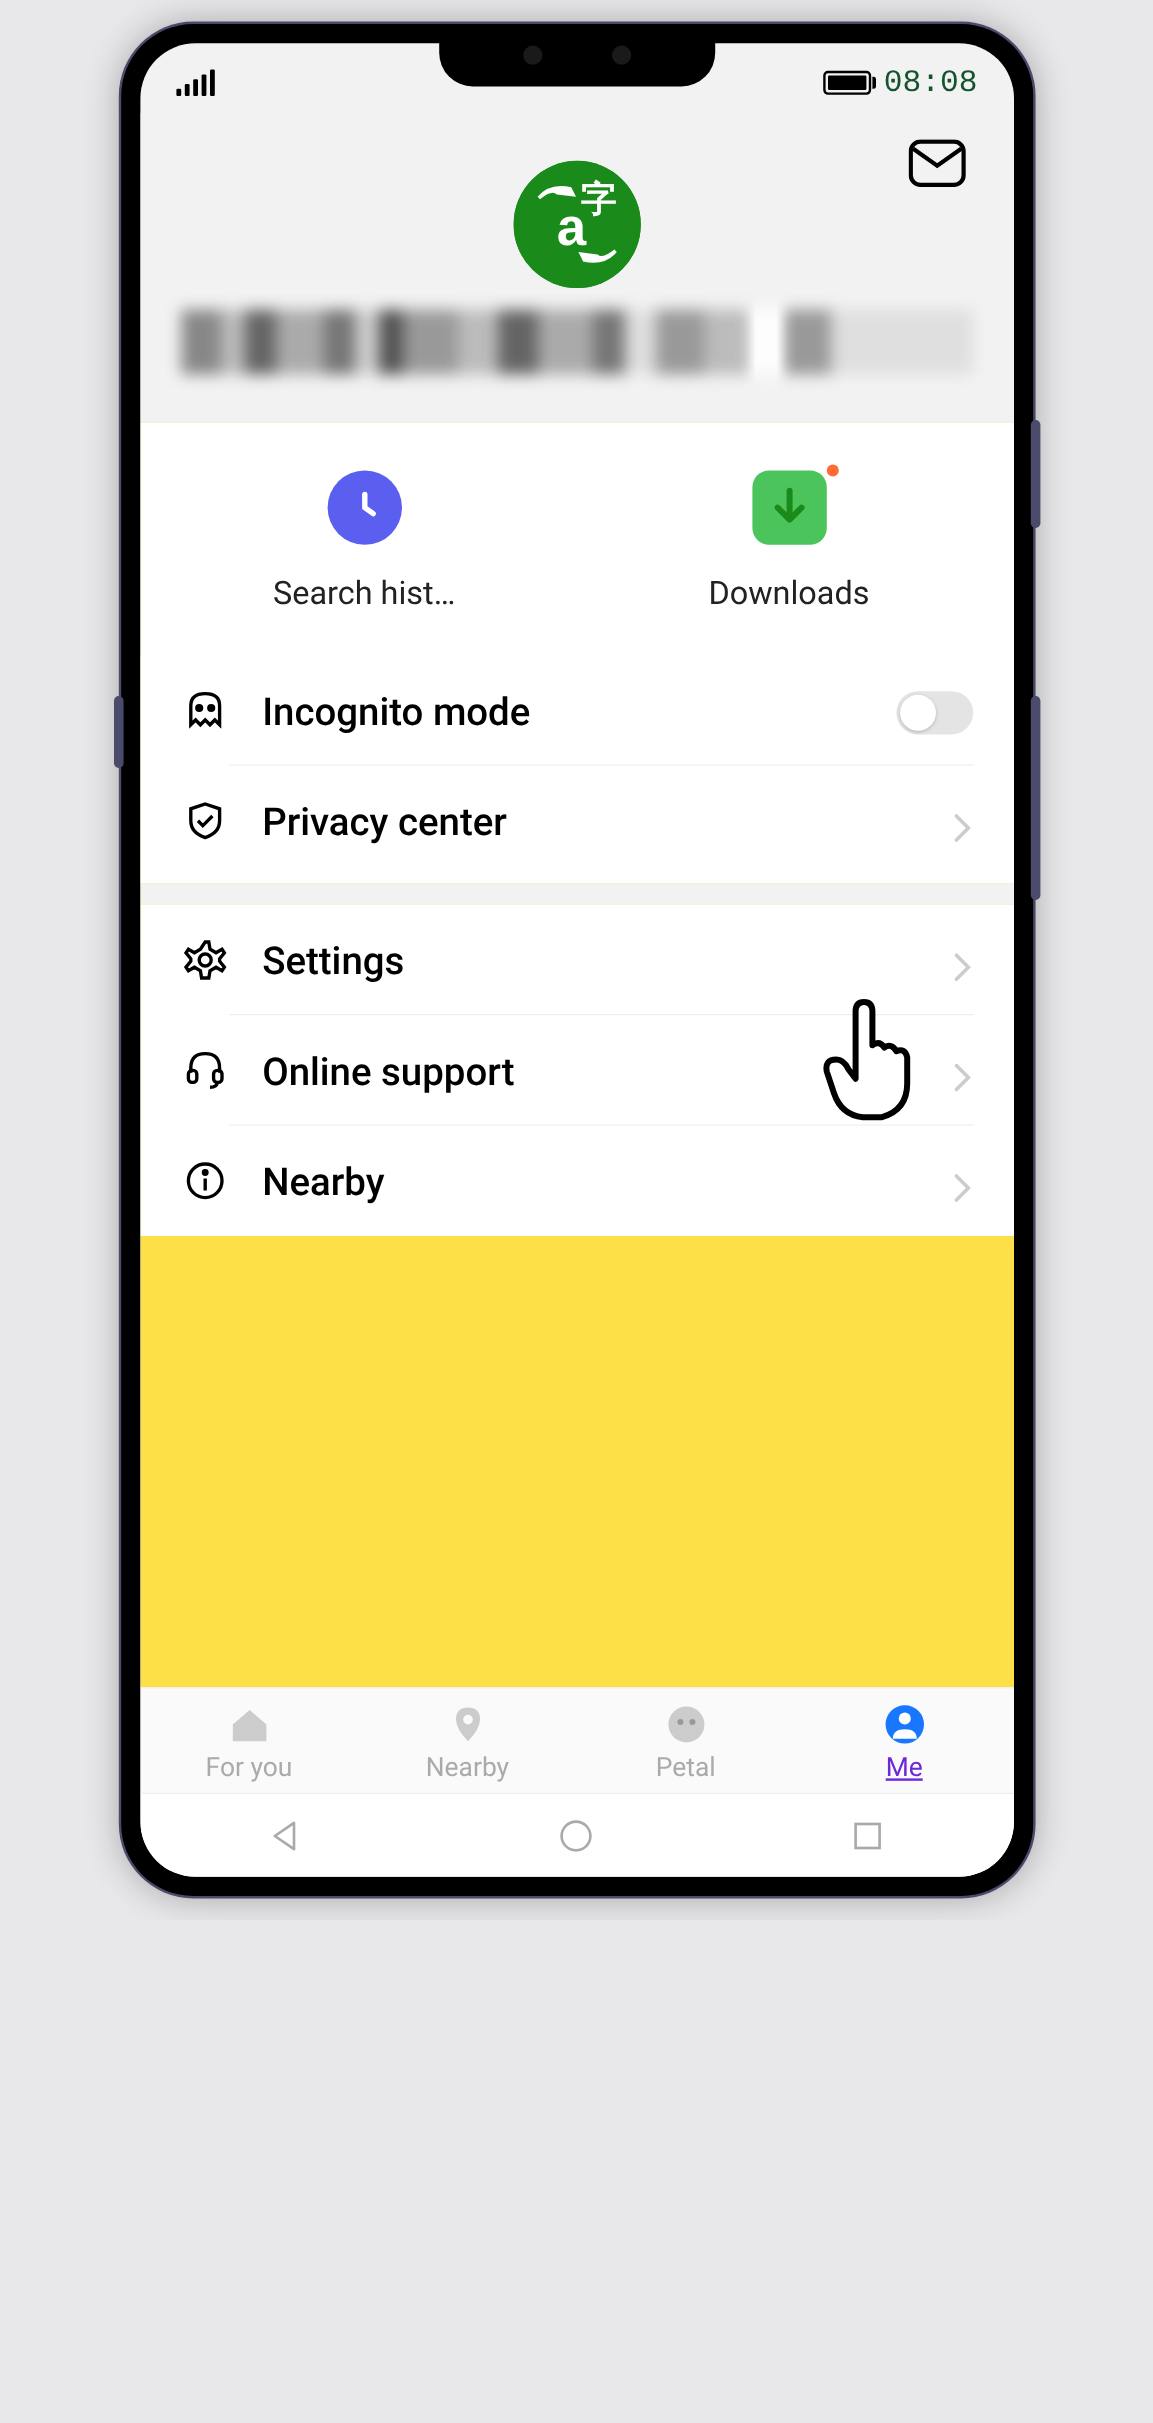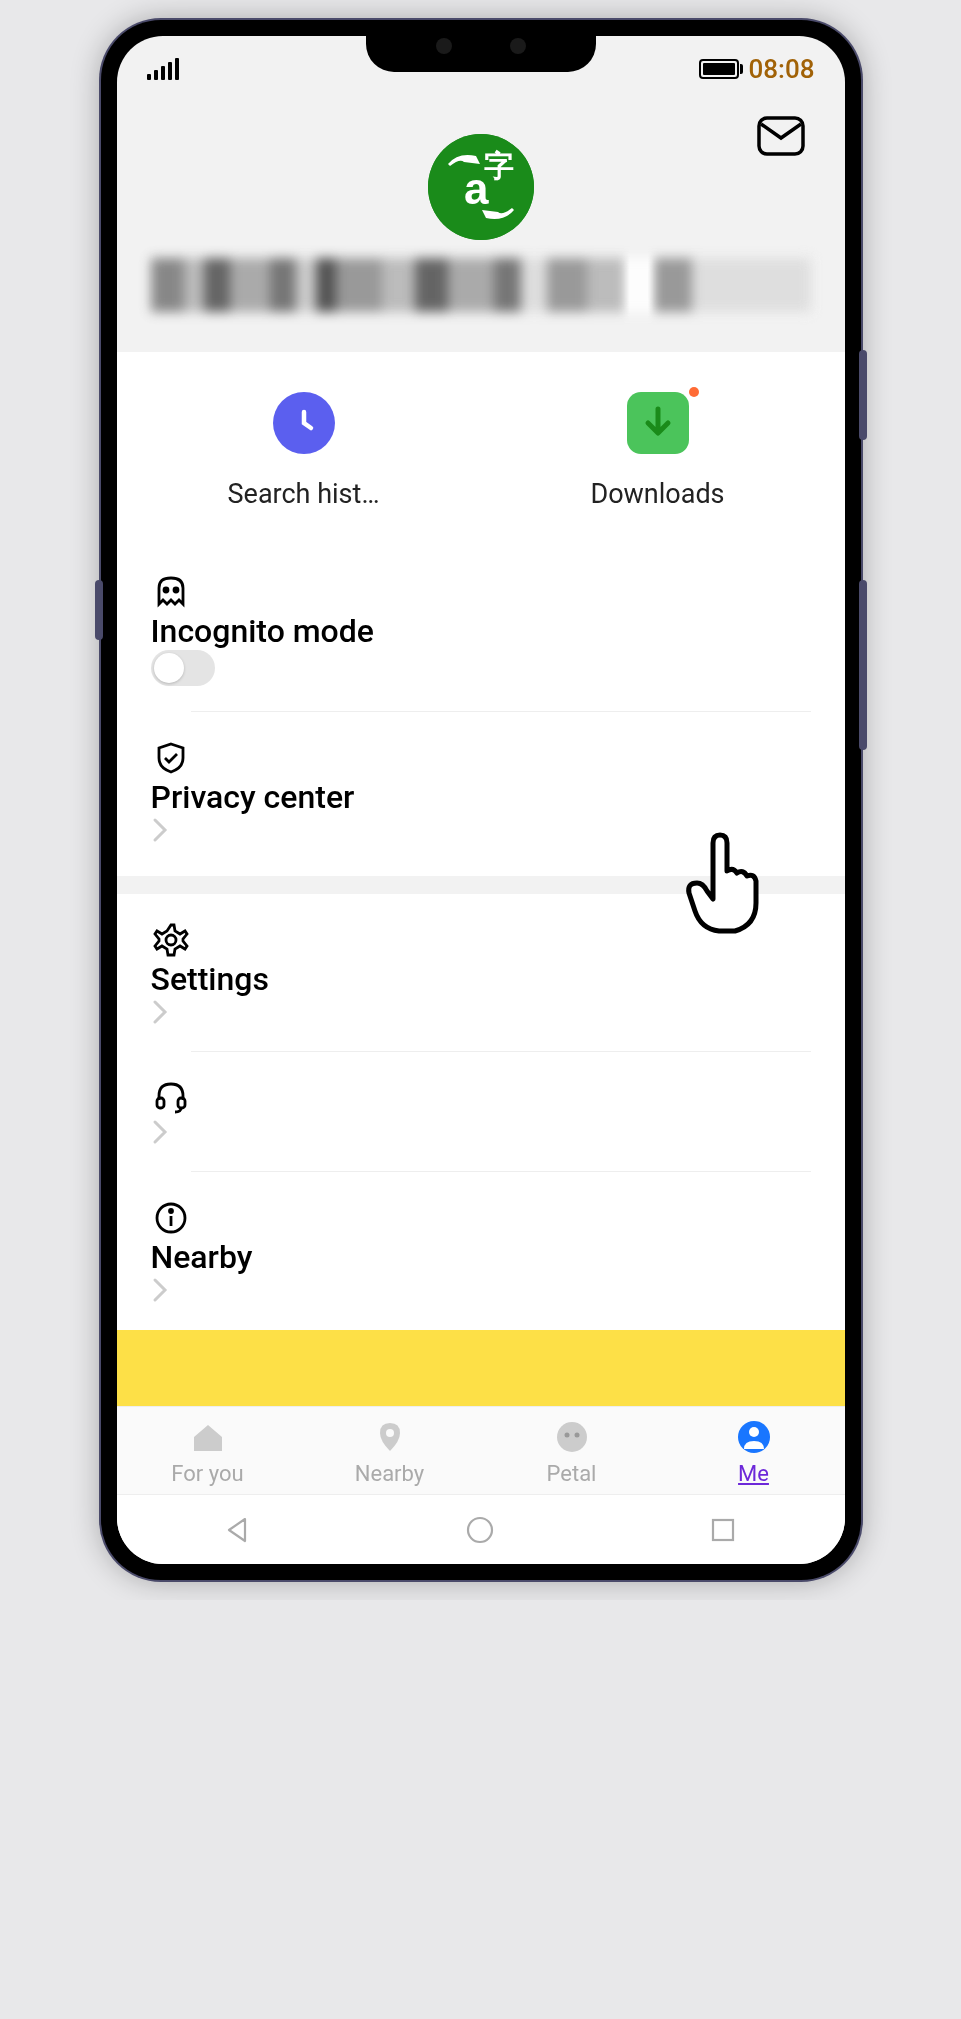--- a/index.html
+++ b/index.html
@@ -54,21 +54,22 @@
   .notch::before { left: 70px; }
   .notch::after { right: 70px; }
   .statusbar {
     height: 58px;
     display:flex;
     justify-content:space-between;
     align-items:center;
     padding: 8px 30px 0;
     font-size: 26px;
     font-weight: 500;
-    color:#a16207;
+    color:#14532d;
+    font-family:Liberation Mono, monospace;
   }
   .sb-left, .sb-right { display:flex; align-items:center; gap:10px; }
   .signal-bars { display:flex; align-items:flex-end; gap:3px; height:22px;}
   .signal-bars span { width:4px; background:#000; border-radius:1px;}
   .signal-bars span:nth-child(1){height:6px;}
   .signal-bars span:nth-child(2){height:10px;}
   .signal-bars span:nth-child(3){height:14px;}
   .signal-bars span:nth-child(4){height:18px;}
   .signal-bars span:nth-child(5){height:22px;}
   .battery {
@@ -117,24 +118,23 @@
   }
   .quick-item { flex:1; text-align:center; }
   .quick-icon { width:62px; height:62px; margin:0 auto 24px; display:flex; align-items:center; justify-content:center; border-radius:14px; position:relative;}
   .qi-history { background:#5b5fef; border-radius:50%; }
   .qi-star { color:#ff7a1a; }
   .qi-download { background:#4bc45b; }
   .qi-download::after { content:""; position:absolute; top:-5px; right:-10px; width:10px; height:10px; background:#ff6b35; border-radius:50%;}
   .quick-label { font-size:27px; color:#222; white-space:nowrap; overflow:hidden; text-overflow:ellipsis; padding:0 8px;}
   .menu-group { background:#fff; }
   .menu-item {
-    display:flex; align-items:flex-start;
+    display:flex; align-items:flex-end;
     padding: 26px 34px;
     position:relative;
-    flex-direction:column;
   }
   .menu-item:not(:last-child)::after {
     content:""; position:absolute; bottom:0; left:74px; right:34px; height:1px; background:#eee;
   }
   .menu-icon { width:40px; height:40px; margin-right:28px; display:flex; align-items:center; justify-content:center; color:#000;}
   .menu-label { flex:1; font-size:32px; font-weight:500; color:#000;}
   .chevron { color:#ccc; }
   .toggle {
     width:64px; height:36px; background:#e4e4e4; border-radius:18px;
     position:relative;
@@ -281,20 +281,21 @@
         </div>
         <div class="menu-item">
           <div class="menu-icon">
             <svg width="36" height="36" viewBox="0 0 36 36" stroke="#000" stroke-width="2.8" fill="none">
                 <path d="M6 20 L6 16 Q6 4 18 4 Q30 4 30 16 L30 20"></path>
                 <rect x="4" y="18" width="7" height="10" rx="3"></rect>
                 <rect x="25" y="18" width="7" height="10" rx="3"></rect>
                 <path d="M28 28 Q28 32 22 32"></path>
               </svg>
           </div>
+          <div class="menu-label">Online support</div>
           <svg class="chevron" width="18" height="28" viewBox="0 0 18 28">
               <path d="M4 4 L14 14 L4 24" stroke="#ccc" stroke-width="3" fill="none" stroke-linecap="round"></path>
             </svg>
         </div>
         <div class="menu-item">
           <div class="menu-icon">
             <svg width="36" height="36" viewBox="0 0 36 36" stroke="#000" stroke-width="2.8" fill="none">
                 <circle cx="18" cy="18" r="14"></circle>
                 <circle cx="18" cy="11" r="1.5" fill="#000"></circle>
                 <path d="M18 16 L18 26"></path>

